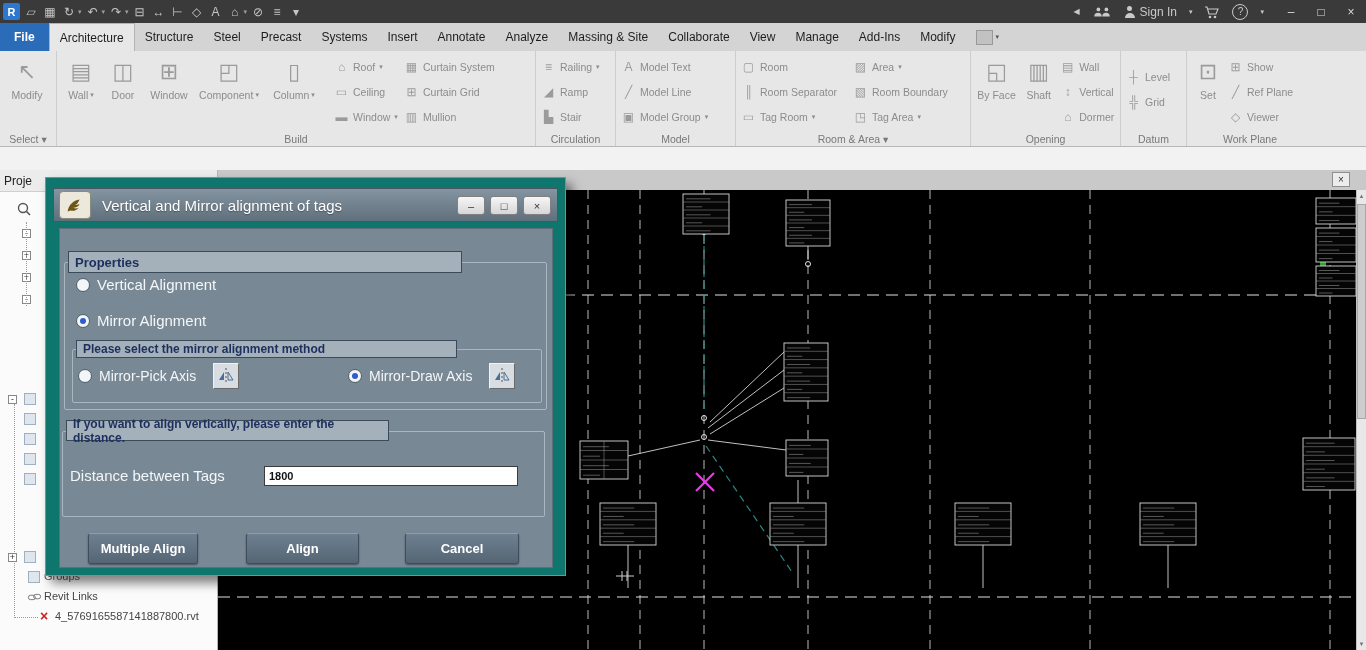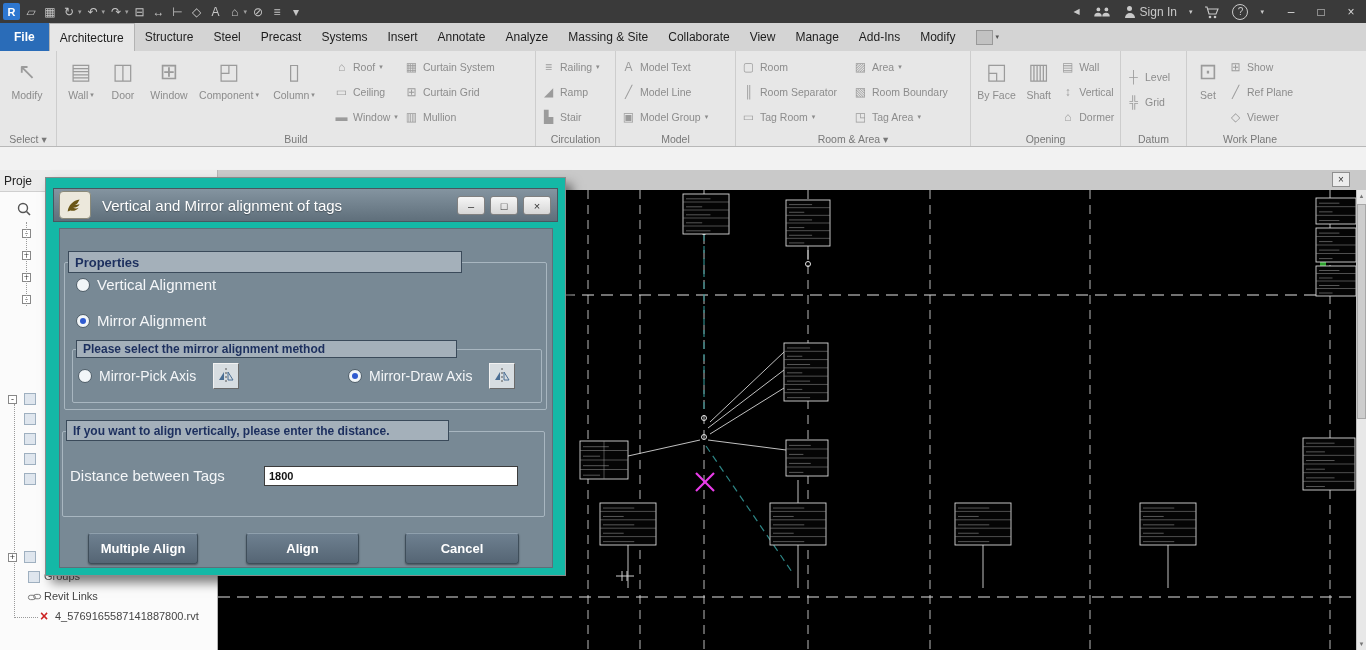--- a/index.html
+++ b/index.html
@@ -65,21 +65,21 @@
   .viewarea{position:absolute;left:218px;top:0;width:1148px;height:480px;background:#c9c9c9;}
   .view-strip{position:absolute;top:0;left:0;right:0;height:20px;background:#c9c9c9;border-bottom:1px solid #9e9e9e;}
   .view-close{position:absolute;top:2px;right:16px;width:18px;height:15px;background:#ececec;border:1px solid #8f8f8f;
               font-size:10px;color:#333;display:flex;align-items:center;justify-content:center;box-sizing:border-box;}
   svg.cad{position:absolute;left:0;top:20px;display:block;background:#000;}
   .vscroll{position:absolute;right:0;top:20px;width:10px;height:460px;background:#e8e8e8;border-left:1px solid #c2c2c2;box-sizing:border-box;}
   .vthumb{position:absolute;left:0px;right:0px;top:14px;height:215px;background:#cdcdcd;border:1px solid #a8a8a8;box-sizing:border-box;}
   .varrow{position:absolute;left:0;width:9px;height:12px;font-size:6px;color:#777;text-align:center;line-height:12px;}
 
   
-  .dialog{position:absolute;left:45px;top:177px;width:521px;height:399px;background:#14b8a6;border:1px solid #8a8a8a;
+  .dialog{position:absolute;left:45px;top:177px;width:521px;height:399px;background:#0f766e;border:1px solid #8a8a8a;
           box-shadow:6px 7px 10px rgba(0,0,0,.5);z-index:100;box-sizing:border-box;padding-left:44px;}
   .dlg-titlebar{position:absolute;left:7px;top:10px;width:505px;height:34px;border:1px solid #49565f;
                 background:linear-gradient(#8494a0,#5f6f7b);display:flex;align-items:center;box-sizing:border-box;}
   .dlg-logo{position:absolute;left:5px;top:2px;width:32px;height:28px;background:#ece8dc;border:1px solid #8a8a7a;
             border-radius:4px;display:flex;align-items:center;justify-content:center;box-sizing:border-box;}
   .dlg-title{margin-left:48px;font-size:15px;color:#fff;text-shadow:0 1px 1px rgba(0,0,0,.3);white-space:nowrap;}
   .dlg-btns{position:absolute;right:6px;top:7px;display:flex;gap:5px;}
   .dlg-btn{width:28px;height:19px;background:linear-gradient(#f6f6f6,#d6d6d6);border:1px solid #808080;border-radius:3px;
            font-size:11px;color:#333;display:flex;align-items:center;justify-content:center;box-sizing:border-box;}
   .dlg-body{position:absolute;left:13px;top:50px;width:494px;height:340px;background:#788995;border:1px solid #5f6e79;box-sizing:border-box;}
@@ -689,21 +689,21 @@
       <span class="rlabel small">Mirror-Draw Axis</span>
       <span class="mirror-btn">
         <svg width="20" height="20" viewBox="0 0 20 20">
             <line x1="10" y1="2" x2="10" y2="18" stroke="#555" stroke-dasharray="2 2"></line>
             <path d="M8 6 L3 14 L8 14 Z" fill="#4a6e94"></path>
             <path d="M12 6 L17 14 L12 14 Z" fill="none" stroke="#4a6e94"></path>
           </svg>
       </span>
     </div>
 
-    <div class="grp-header" style="left:6px;top:191px;width:383px;height:21px;font-size:12px;">If you want to align vertically, please enter the distance.</div>
+    <div class="grp-header" style="left:6px;top:191px;width:323px;height:21px;font-size:12px;">If you want to align vertically, please enter the distance.</div>
     <div class="grp-box" style="left:2px;top:202px;width:481px;height:84px;"></div>
 
     <div class="dist-label" style="left:10px;top:238px;">Distance between Tags</div>
     <input class="dist-input" style="left: 204px; top: 237px;" type="text" value="1800">
 
     <div class="dlg-action" style="left:28px;top:304px;width:110px;height:31px;">Multiple Align</div>
     <div class="dlg-action" style="left:186px;top:304px;width:113px;height:31px;">Align</div>
     <div class="dlg-action" style="left:345px;top:304px;width:114px;height:31px;">Cancel</div>
   </div>
 </div>

